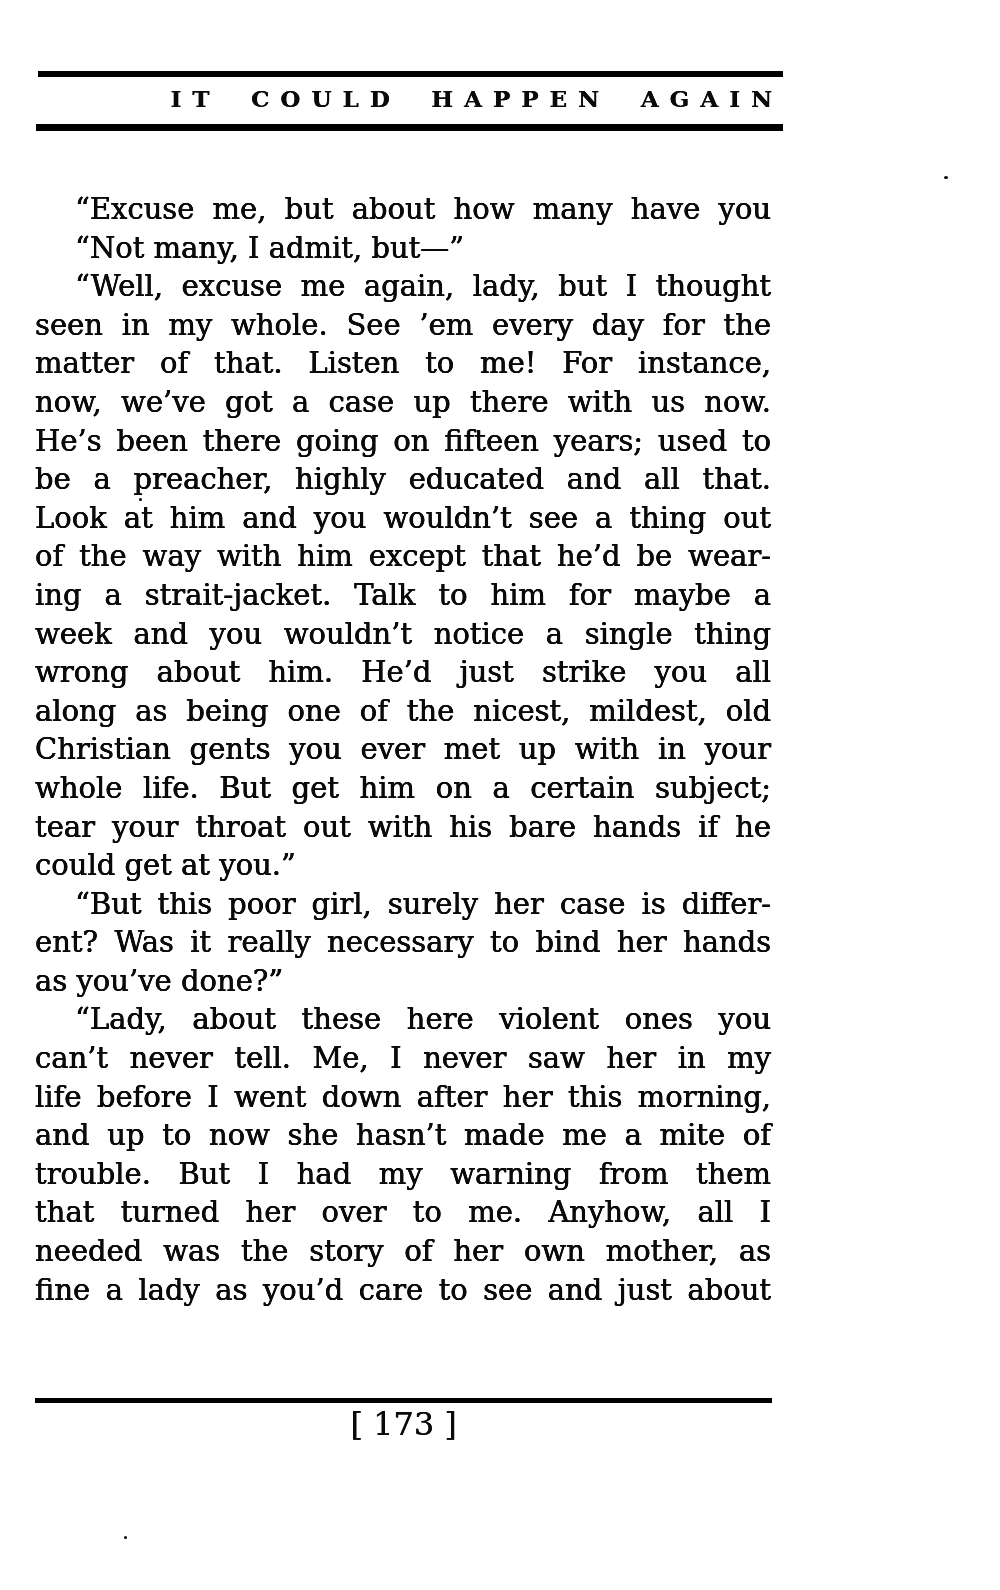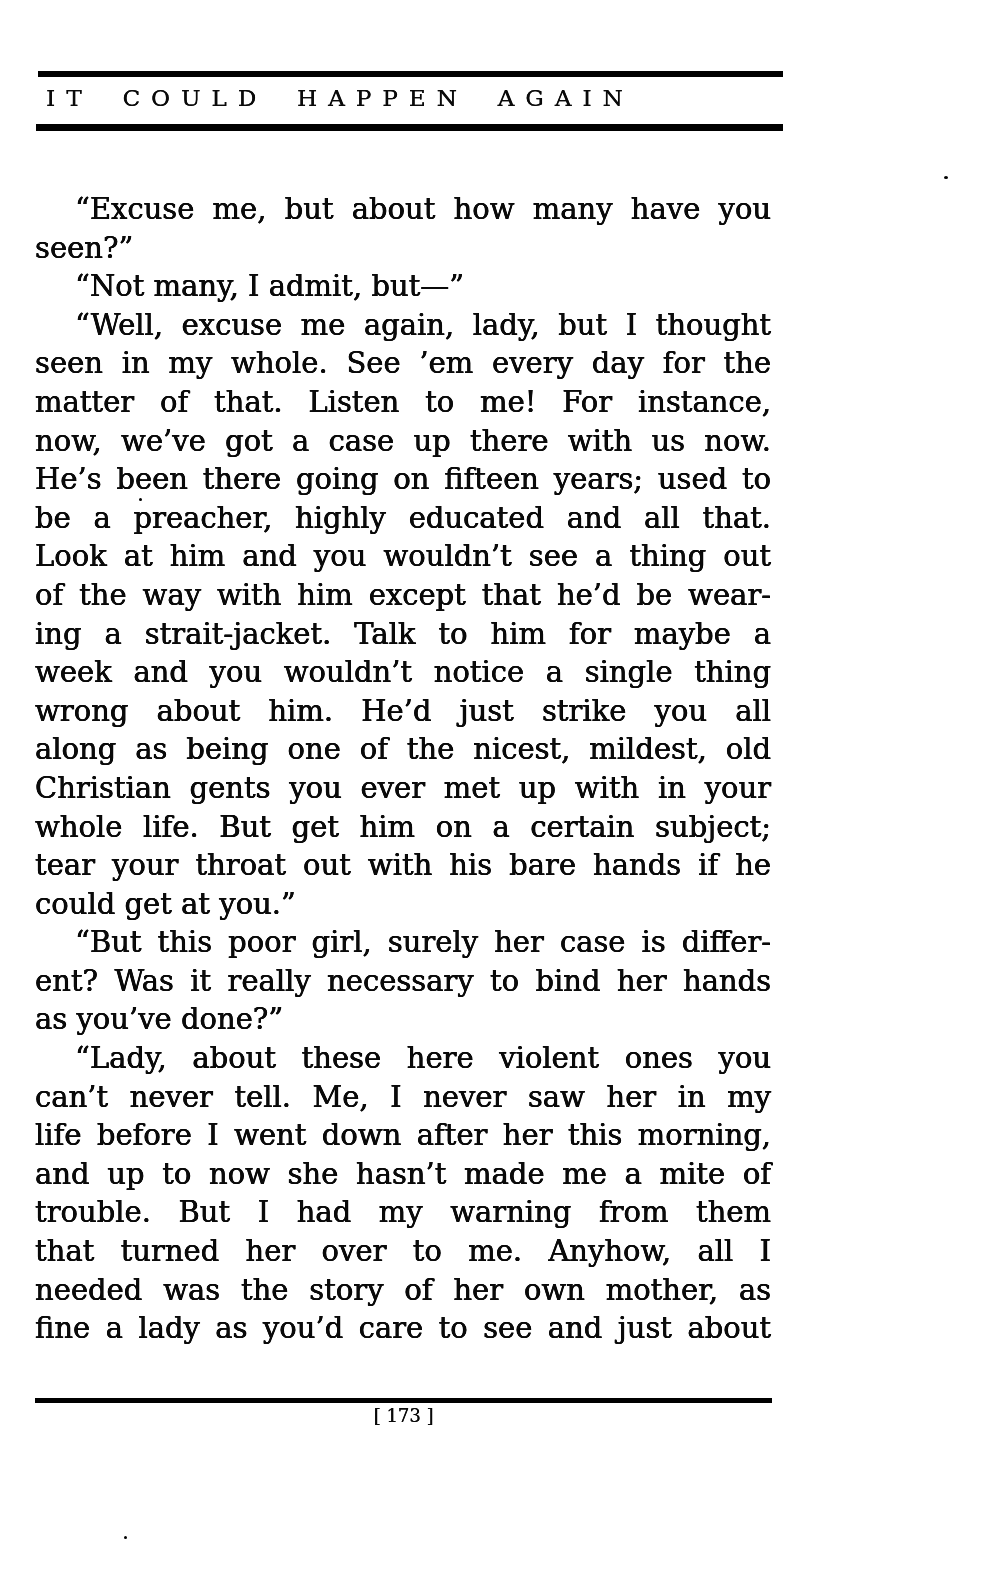--- a/index.html
+++ b/index.html
@@ -8,55 +8,54 @@
     background:#ffffff; overflow:hidden; margin:0 auto;
     font-family:"DejaVu Serif","Liberation Serif",serif;
     color:#0a0a0a;
   }
   .rule { position:absolute; background:#000; }
   .rule-top    { left:38px;  top:71px;   width:745px; height:6px; }
   .rule-head   { left:36px;  top:124px;  width:747px; height:7px; }
   .rule-foot   { left:35px;  top:1398px; width:737px; height:5px; }
   .running-head {
     position:absolute; left:35px; top:85px; width:748px;
-    text-align:left; font-weight:normal; font-size:23px;
+    text-align:right; font-weight:bold; font-size:23px;
     letter-spacing:0.48em; word-spacing:0.50em; text-indent:0.48em;
     text-shadow:0.3px 0 0 #000;
   }
   .body-text {
     position:absolute; left:35px; top:148px; width:736px;
     font-size:29px; line-height:38.6px;
     text-shadow:0.35px 0 0 #000, -0.2px 0 0 #000;
     margin-top:42px;
   }
   .ln { text-align:justify; text-align-last:justify; }
   .ln.short { text-align-last:left; }
   .ln.indent { text-indent:40px; }
   .folio {
     position:absolute; left:35px; top:1405px; width:737px;
-    text-align:center; font-size:18px;
+    text-align:center; font-size:32px;
     text-shadow:0.35px 0 0 #000;
   }
   .speck { position:absolute; background:#000; border-radius:50%; }
   .speck-1 { left:944px; top:176px;  width:4px; height:3px; }
   .speck-2 { left:139px; top:498px;  width:3px; height:3px; }
   .speck-3 { left:124px; top:1536px; width:3px; height:3px; }
 </style>
 </head>
 <body>
 
 <div class="sheet">
 
   <div class="rule rule-top"></div>
   <div class="running-head">IT COULD HAPPEN AGAIN</div>
   <div class="rule rule-head"></div>
 
   <div class="body-text">
     <div class="ln indent">“Excuse me, but about how many have you</div>
-    <div class="ln short">seen?”</div>
 
     <div class="ln indent short">“Not many, I admit, but—”</div>
 
     <div class="ln indent">“Well, excuse me again, lady, but I thought</div>
     <div class="ln">seen in my whole.  See ’em every day for the</div>
     <div class="ln">matter of that.  Listen to me!  For instance,</div>
     <div class="ln">now, we’ve got a case up there with us now.</div>
     <div class="ln">He’s been there going on fifteen years; used to</div>
     <div class="ln">be a preacher, highly educated and all that.</div>
     <div class="ln">Look at him and you wouldn’t see a thing out</div>

